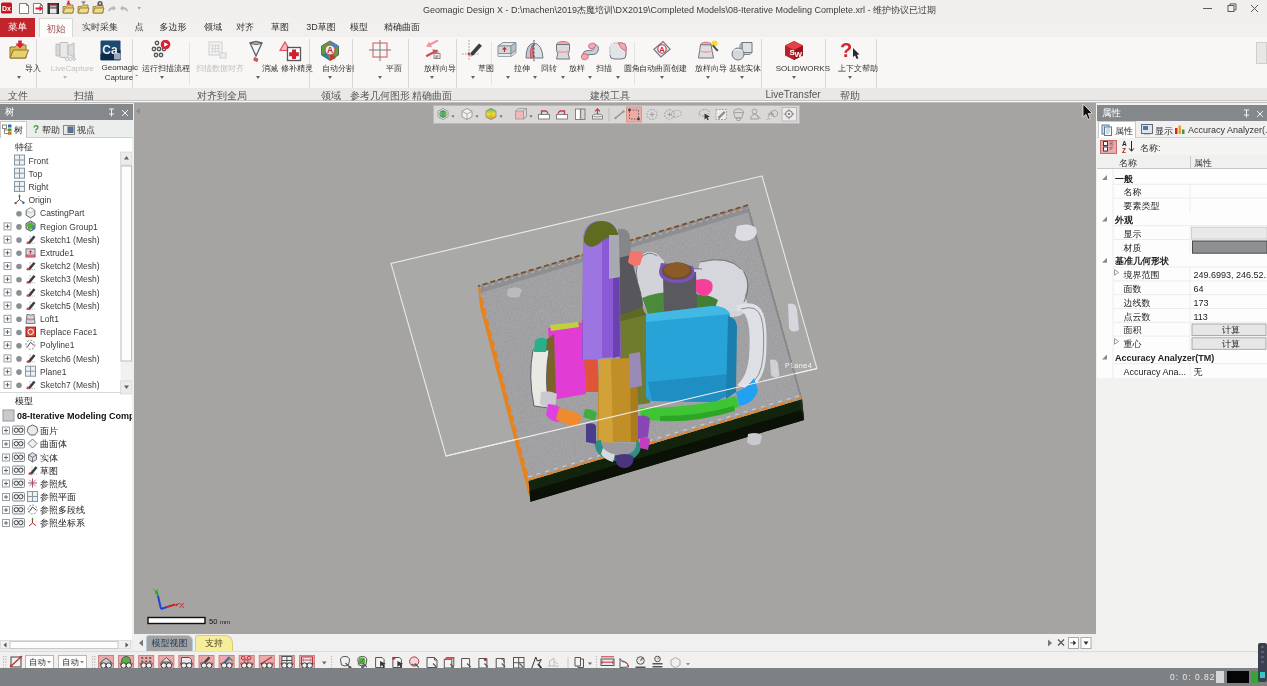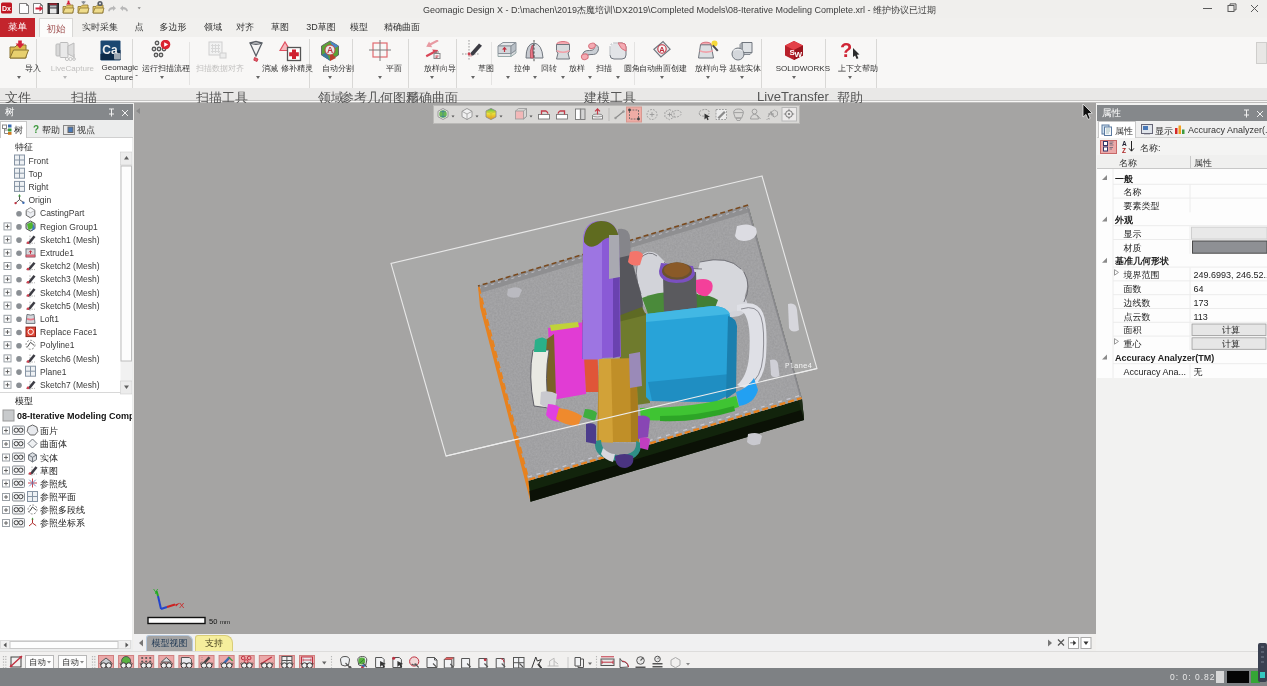--- a/index.html
+++ b/index.html
@@ -9,21 +9,21 @@
 
 #titlebar { position:absolute; left:0; top:0; width:1267px; height:18px; background:#f0efed; }
 #title-text { position:absolute; left:0; top:4px; width:1267px; text-align:center; font-size:9px; color:#3c3c3c; }
 
 #tabrow { position:absolute; left:0; top:18px; width:1267px; height:19px; background:#f1f0ee; }
 .rtab { position:absolute; top:0; height:19px; font-size:9px; color:#333; text-align:center; line-height:19px; }
 #menu-tab { left:0; width:35px; background:#c3242c; color:#fff; font-size:9.5px;font-family:Liberation Serif, serif; }
 #start-tab { left:39px; width:34px; background:#fcfcfb; color:#9c4a4a; border:1px solid #d8d7d5; border-bottom:none; font-size:9.5px; }
 
 #ribbon { position:absolute; left:0; top:37px; width:1267px; height:66px; background:#f8f7f6; border-bottom:1px solid #bdbcbb; }
-.gl { position:absolute; top:1px; font-size:13px; color:#555; white-space:nowrap; transform:translateX(-50%); }
+.gl { position:absolute; top:1px; font-size:10px; color:#555; white-space:nowrap; transform:translateX(-50%); }
 .rsep { position:absolute; top:2px; height:60px; width:1px; background:#d9d8d6; }
 .rbtn { position:absolute; top:3px; text-align:right; }
 .rbtn .ric { display:block; margin:0 auto; }
 .rbtn .rlb { display:block; font-size:8px; color:#333; white-space:nowrap; margin-top:2px; line-height:9.5px; }
 .rbtn.dis .rlb { color:#c0bfbe; }
 .dda { display:block; margin:2px auto 0; width:0; height:0; border-left:2.5px solid transparent; border-right:2.5px solid transparent; border-top:3px solid #666; }
 
 .ptitle { position:absolute; height:16px; background:#85888b; color:#fff; font-size:9.5px; line-height:16px; }
 
 #lpanel { position:absolute; left:0; top:103px; width:133px; height:548px; background:#eceded; }
@@ -107,21 +107,21 @@
   <div class="rsep" style="left:456px"></div>
   <div class="rsep" style="left:491px;top:5px;height:43px;background:#e4e3e2"></div>
   <div class="rsep" style="left:634px;top:5px;height:43px;background:#e4e3e2"></div>
   <div class="rsep" style="left:761px"></div>
   <div class="rsep" style="left:825px"></div>
   <div class="rsep" style="left:876px"></div>
 </div>
 <div id="grouprow2" style="position:absolute;left:0;top:88px;width:1267px;height:13px;background:#e9e8e7;border-bottom:1px solid #c6c5c4;">
   <div class="gl" style="left:18px">文件</div>
   <div class="gl" style="left:84px">扫描</div>
-  <div class="gl" style="left:222px">扫描工具</div>
+  <div class="gl" style="left:222px">对齐到全局</div>
   <div class="gl" style="left:331px">领域</div>
   <div class="gl" style="left:380px">参考几何图形</div>
   <div class="gl" style="left:432px">精确曲面</div>
   <div class="gl" style="left:610px">建模工具</div>
   <div class="gl" style="left:793px">LiveTransfer</div>
   <div class="gl" style="left:850px">帮助</div>
 </div>
 
 <div class="rbtn" style="left:-4px;width:45px;top:40px">
   <svg class="ric" width="22" height="22" viewBox="0 0 22 22">

